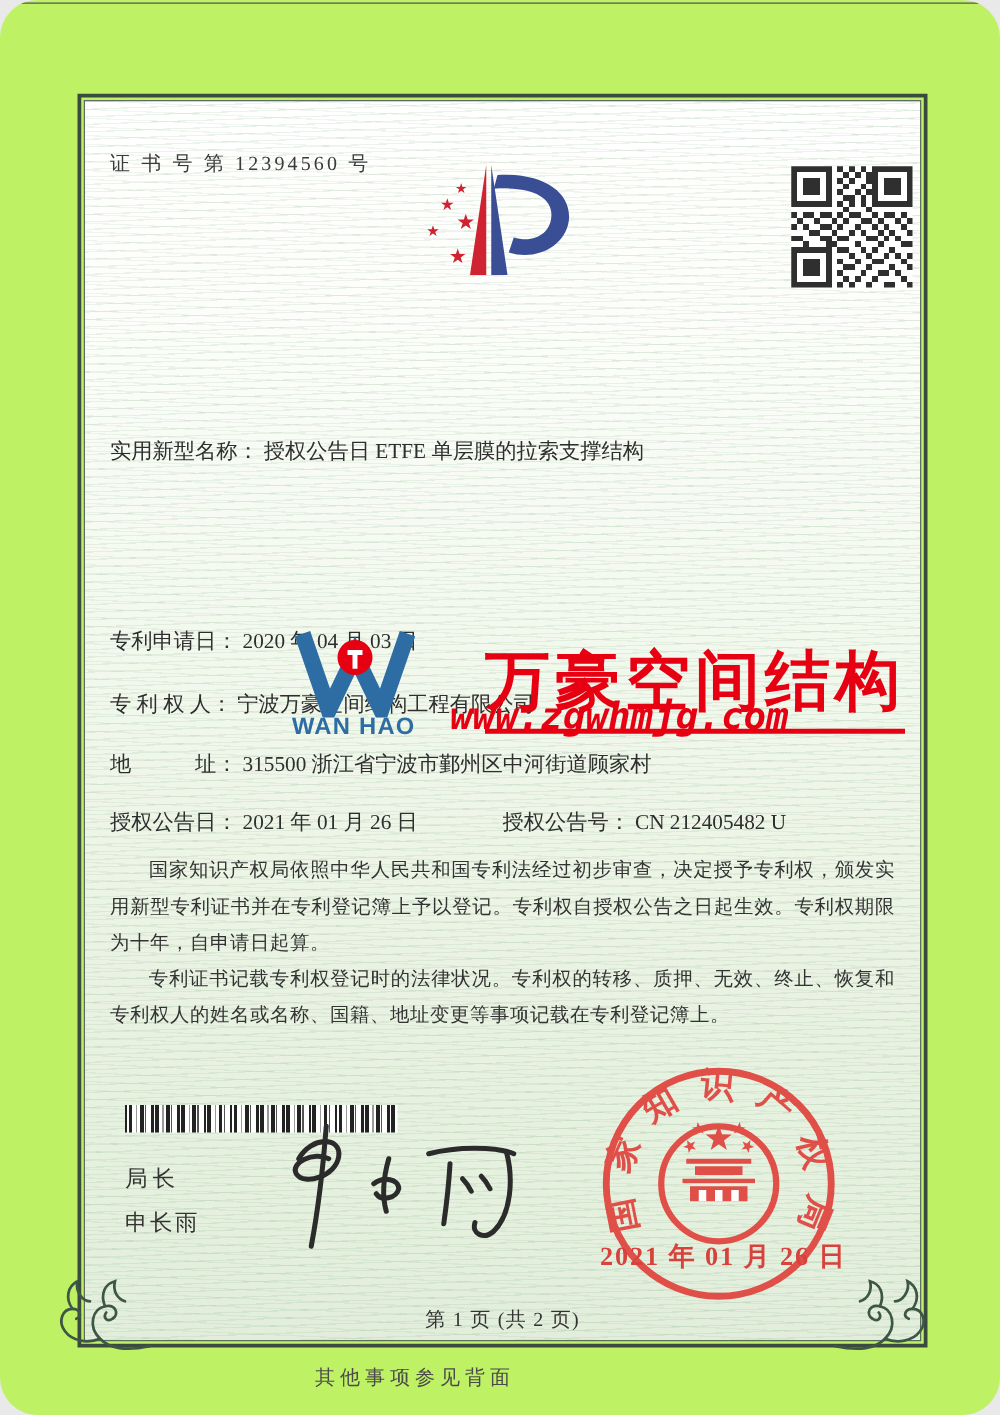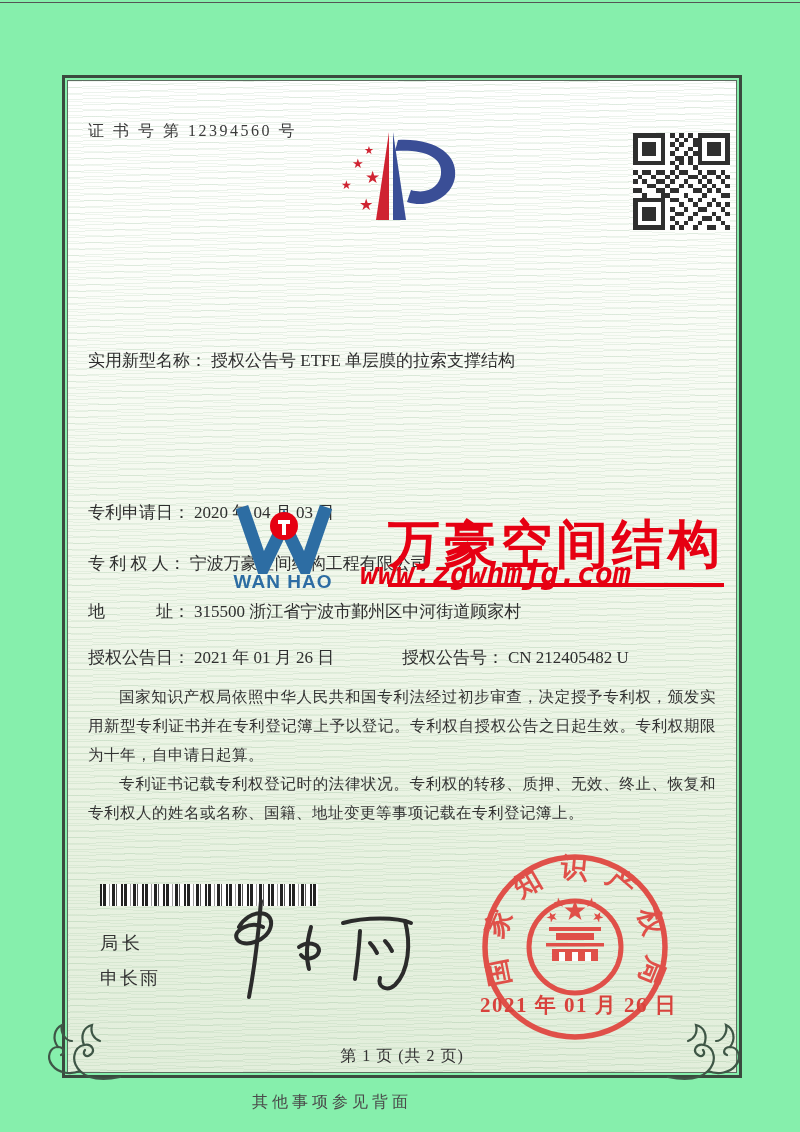--- a/index.html
+++ b/index.html
@@ -1,17 +1,17 @@
 <!DOCTYPE html>
 <html><head>
 <meta charset="utf-8">
 <style>
   html,body{margin:0;padding:0;background:#e9e9e9;}
-  .page{position:relative;width:800px;height:1132px;margin:0 auto;background:#86efac;overflow:hidden;
-        font-family:"Liberation Serif","DejaVu Serif",serif;color:#2e2e2e;}
+  .page{position:relative;width:800px;height:1132px;margin:0 auto;background:#bef264;overflow:hidden;
+        font-family:"Liberation Serif","DejaVu Serif",serif;color:#2e2e2e;border-radius:30px;}
   .abs{position:absolute;}
   .topline{left:0;top:2px;width:800px;height:1px;background:#555;}
 
   
   .frame{left:62px;top:75px;width:680px;height:1003px;border:3px solid #3a4a3e;box-sizing:border-box;}
   .frame-inner{position:absolute;inset:2px;border:1px solid #5d6d60;
      background:
        repeating-linear-gradient(178deg, rgba(106,162,112,.13) 0 1px, rgba(0,0,0,0) 1px 6px),
        repeating-linear-gradient(182.5deg, rgba(106,162,112,.10) 0 1px, rgba(0,0,0,0) 1px 7px),
        linear-gradient(180deg,#ffffff 0%,#fdfefb 16%,#f4f9ef 40%,#eaf3e3 70%,#e2eedb 100%);}
@@ -100,21 +100,21 @@
       M10 15h1v1h-1z M13 15h1v1h-1z M16 15h1v1h-1z M18 15h1v1h-1z M20 15h1v1h-1z
       M8 16h1v1H8z M11 16h1v1h-1z M14 16h1v1h-1z M15 16h1v1h-1z M19 16h1v1h-1z
       M9 17h1v1H9z M10 17h1v1h-1z M13 17h1v1h-1z M17 17h1v1h-1z M20 17h1v1h-1z
       M8 18h1v1H8z M12 18h1v1h-1z M15 18h1v1h-1z M16 18h1v1h-1z M18 18h1v1h-1z
       M9 19h1v1H9z M11 19h1v1h-1z M14 19h1v1h-1z M19 19h1v1h-1z
       M8 20h1v1H8z M10 20h1v1h-1z M13 20h1v1h-1z M16 20h1v1h-1z M17 20h1v1h-1z M20 20h1v1h-1z"></path>
   </svg>
 
 
   <div class="abs row r1">
-    <span class="lbl">实用新型名称：</span><span class="val">授权公告号 ETFE 单层膜的拉索支撑结构</span>
+    <span class="lbl">实用新型名称：</span><span class="val">授权公告日 ETFE 单层膜的拉索支撑结构</span>
   </div>
   <div class="abs row r4">
     <span class="lbl">专利申请日：</span><span class="val">2020 年 04 月 03 日</span>
   </div>
   <div class="abs row r5">
     <span class="lbl">专 利 权 人：</span><span class="val">宁波万豪空间结构工程有限公司</span>
   </div>
   <div class="abs row r6">
     <span class="lbl">地　　　址：</span><span class="val">315500 浙江省宁波市鄞州区中河街道顾家村</span>
   </div>

